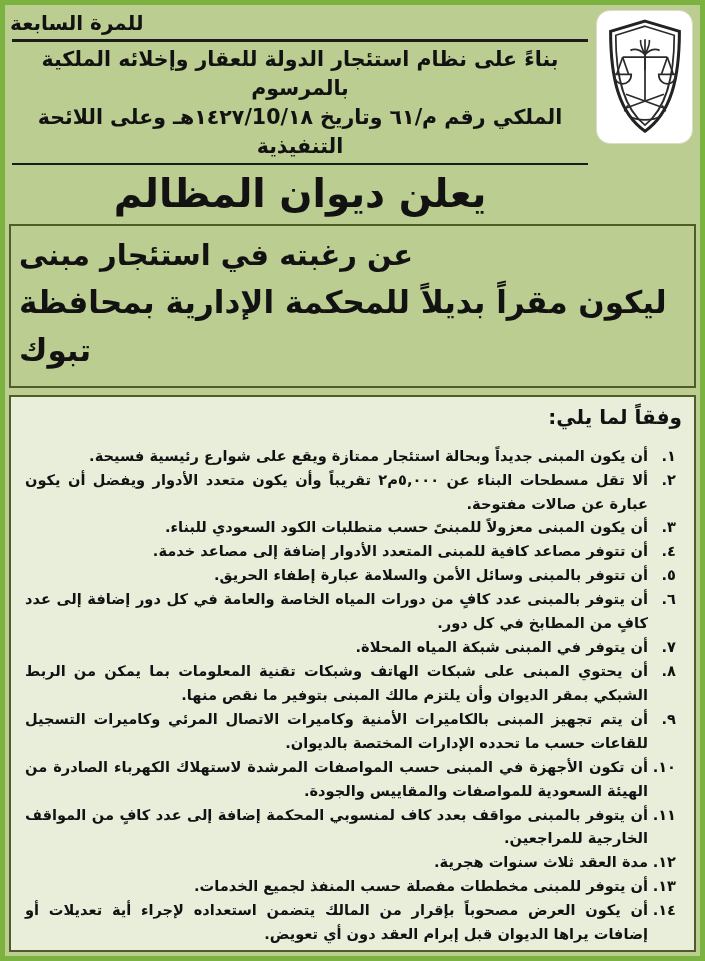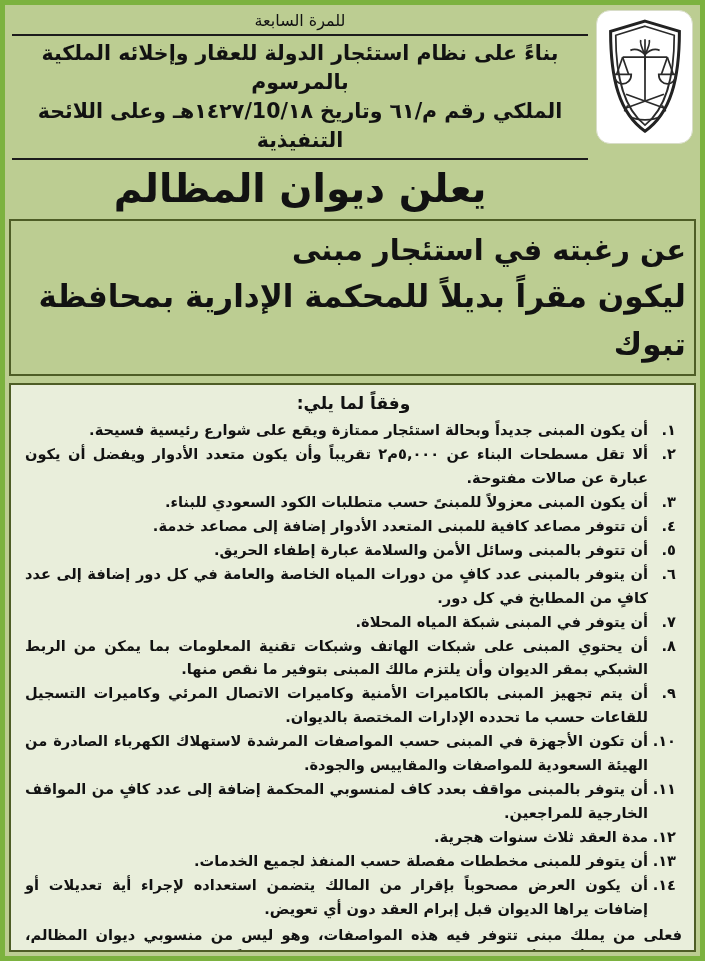--- a/index.html
+++ b/index.html
@@ -19,46 +19,46 @@
   .header-row { display: flex; flex-direction: row-reverse; align-items: flex-start; }
   .logo-panel {
     width: 97px; height: 134px; background: #ffffff;
     border-radius: 14px; flex: 0 0 auto; margin: 2px 4px 0 2px;
     display: flex; align-items: center; justify-content: center;
     border: 1px solid #d8ddc8;
   }
   .logo-panel svg { width: 86px; height: 124px; }
   .header-right { flex: 1 1 auto; padding: 2px 4px 0 2px; }
   .attempt {
-    text-align: center; font-weight: normal; font-size: 16px; line-height: 1.35;
+    text-align: left; font-weight: bold; font-size: 20px; line-height: 1.35;
   }
   .hrule { height: 2.5px; background: #1c1c1c; margin: 2px 2px 3px; }
   .legal {
     text-align: center; font-weight: bold; font-size: 20.5px; line-height: 1.42;
   }
   .headline {
     text-align: center; font-weight: bold; font-size: 39px; line-height: 1.35;
     margin-top: 2px; letter-spacing: -1px;
   }
 
   
   .subject-box {
-    border: 2px solid #4e5d26; margin: 3px 1px 7px; padding: 8px 8px 6px;
-    text-align: right; font-weight: bold;
+    border: 2px solid #4e5d26; margin: 3px 1px 7px; padding: 8px 8px 12px;
+    text-align: left; font-weight: bold;
   }
   .subject-line1 { font-size: 29px; line-height: 1.5; }
   .subject-line2 { font-size: 31px; line-height: 1.55; }
 
   
   .req-box {
     border: 2px solid #4e5d26; background: #e9eedb; margin: 0 1px;
     flex: 1 1 auto; padding: 8px 12px 8px 14px; overflow: hidden;
   }
   .req-intro {
-    text-align: center; font-weight: bold; font-size: 17px; margin-bottom: 5px;
+    font-weight: bold; font-size: 20px; margin-bottom: 15px;
   }
   .req-item {
     display: flex; direction: rtl; font-weight: bold; font-size: 14.6px;
     line-height: 1.64;
   }
   .req-num { flex: 0 0 34px; text-align: right; padding-right: 6px; }
   .req-text { flex: 1 1 auto; text-align: justify; }
   .footer-par {
     font-weight: bold; font-size: 14.6px; line-height: 1.64;
     text-align: justify; margin-top: 2px;

